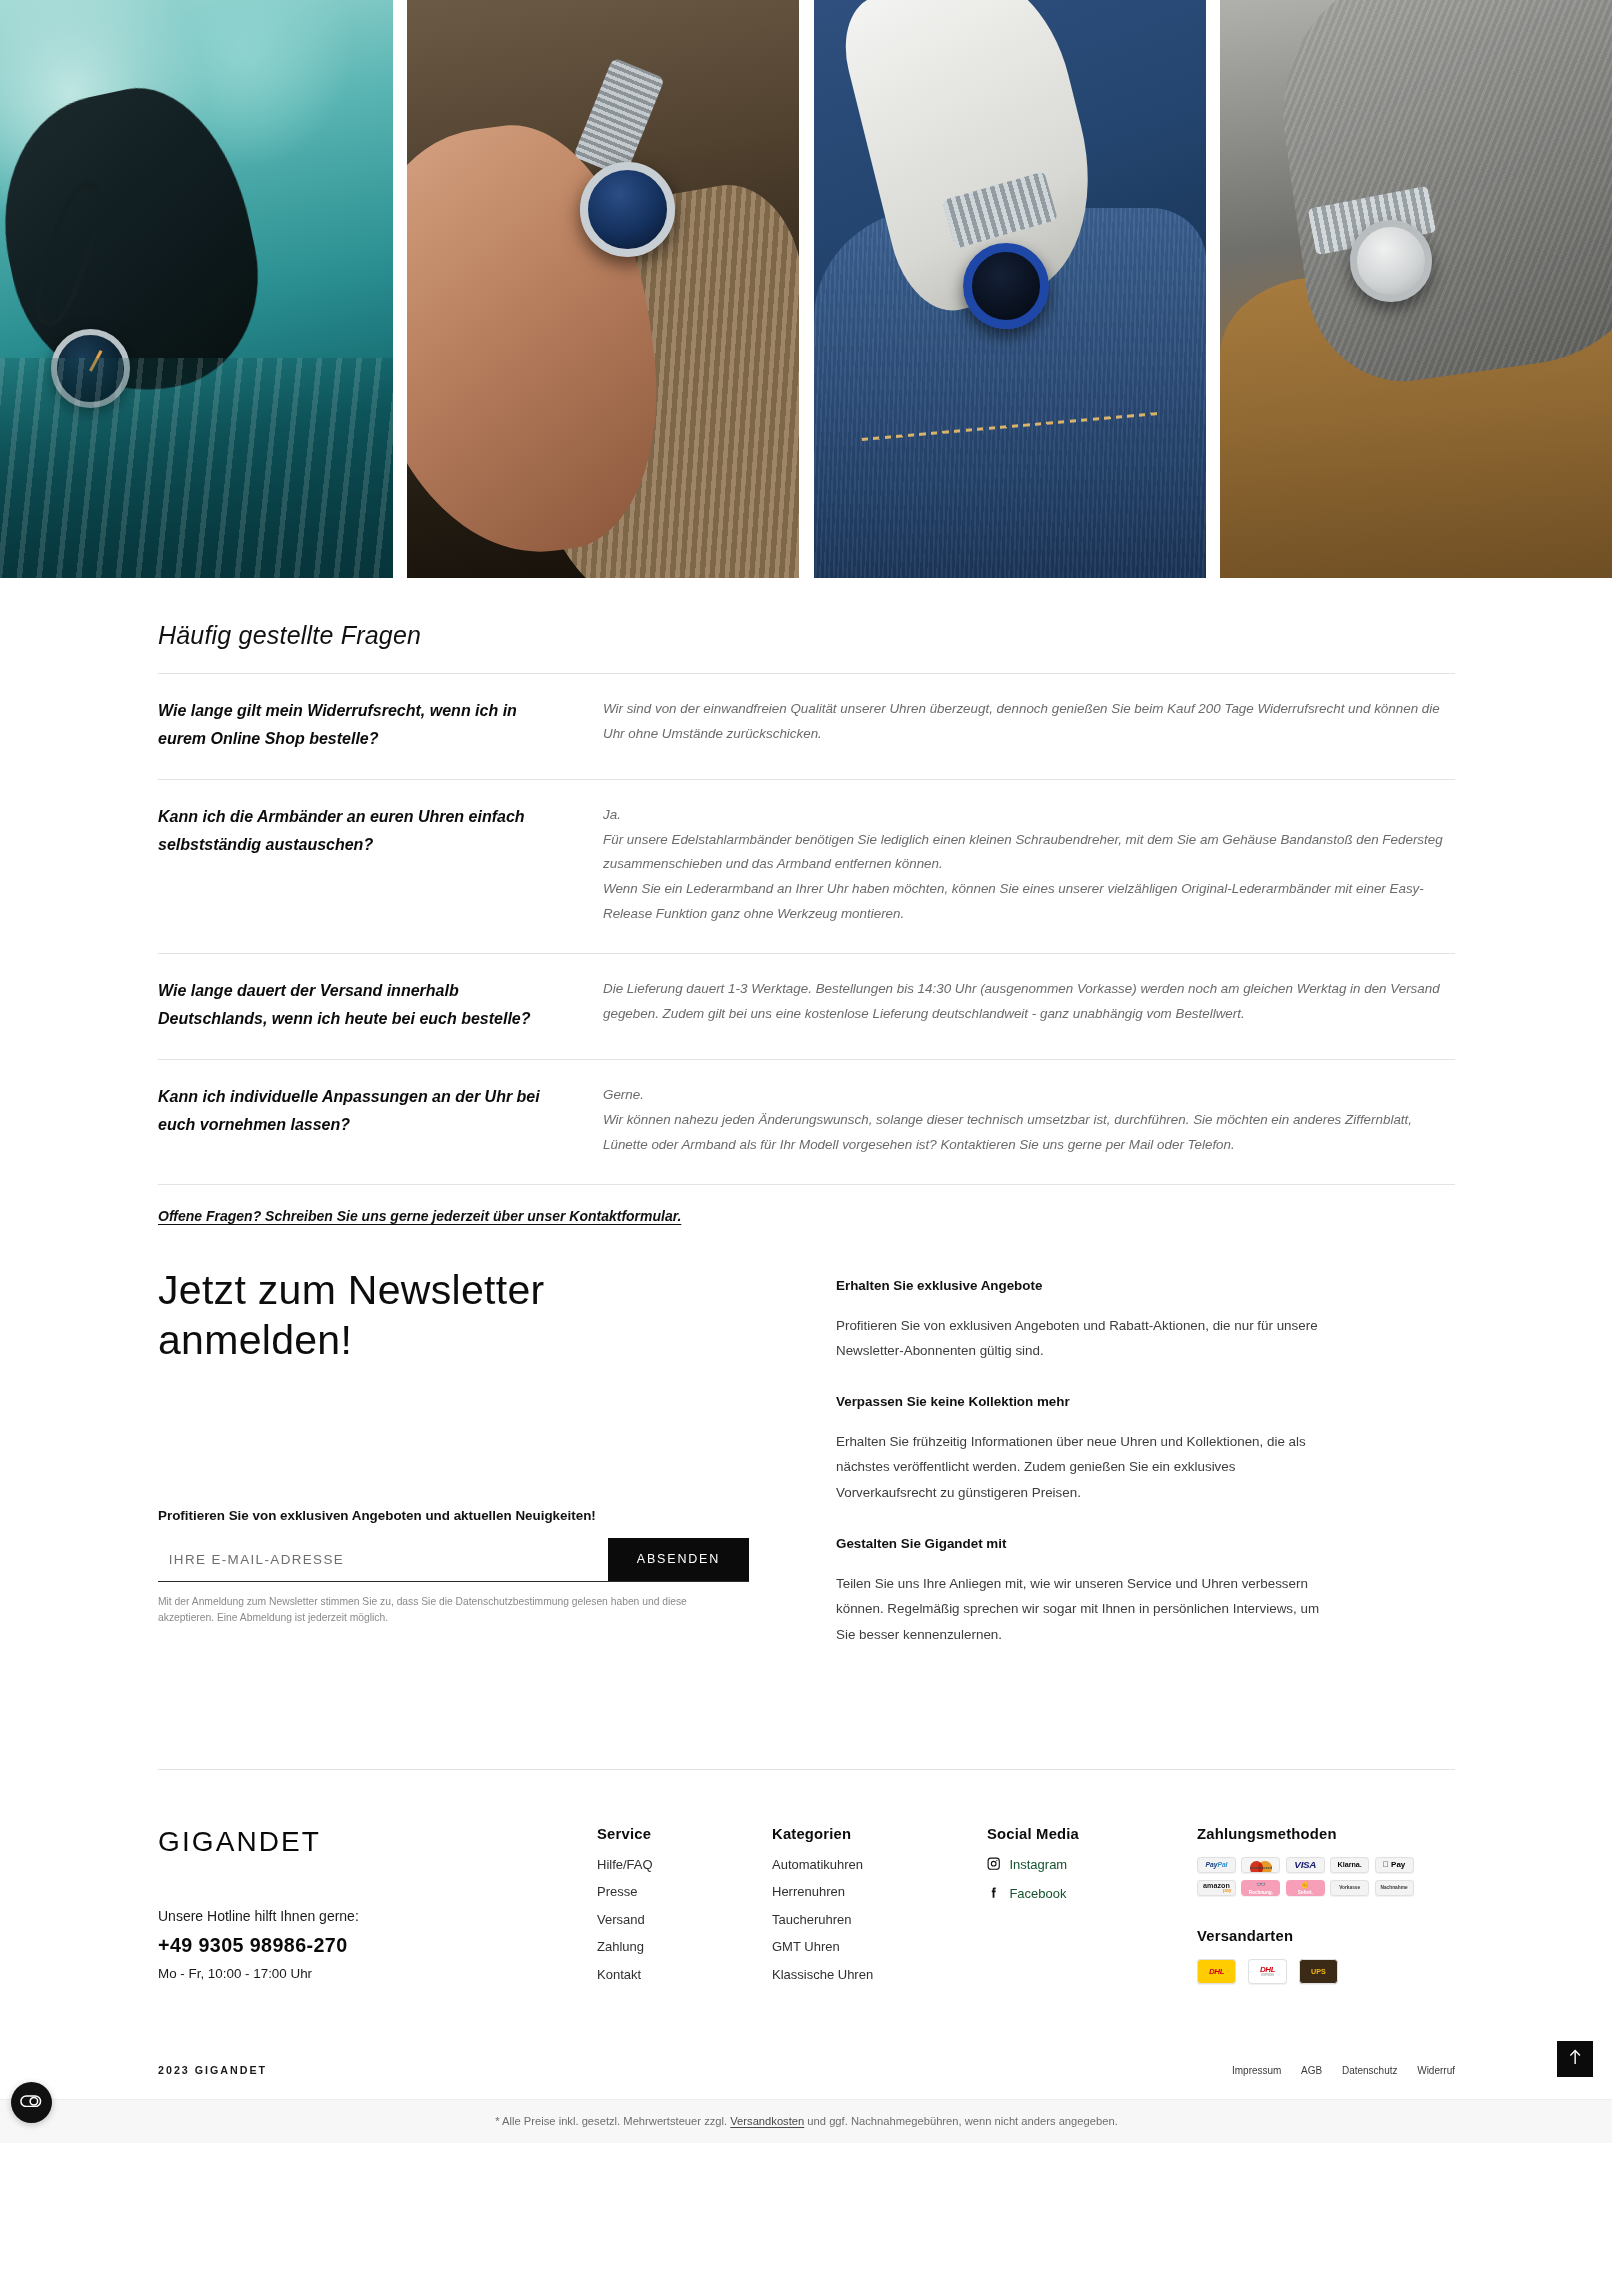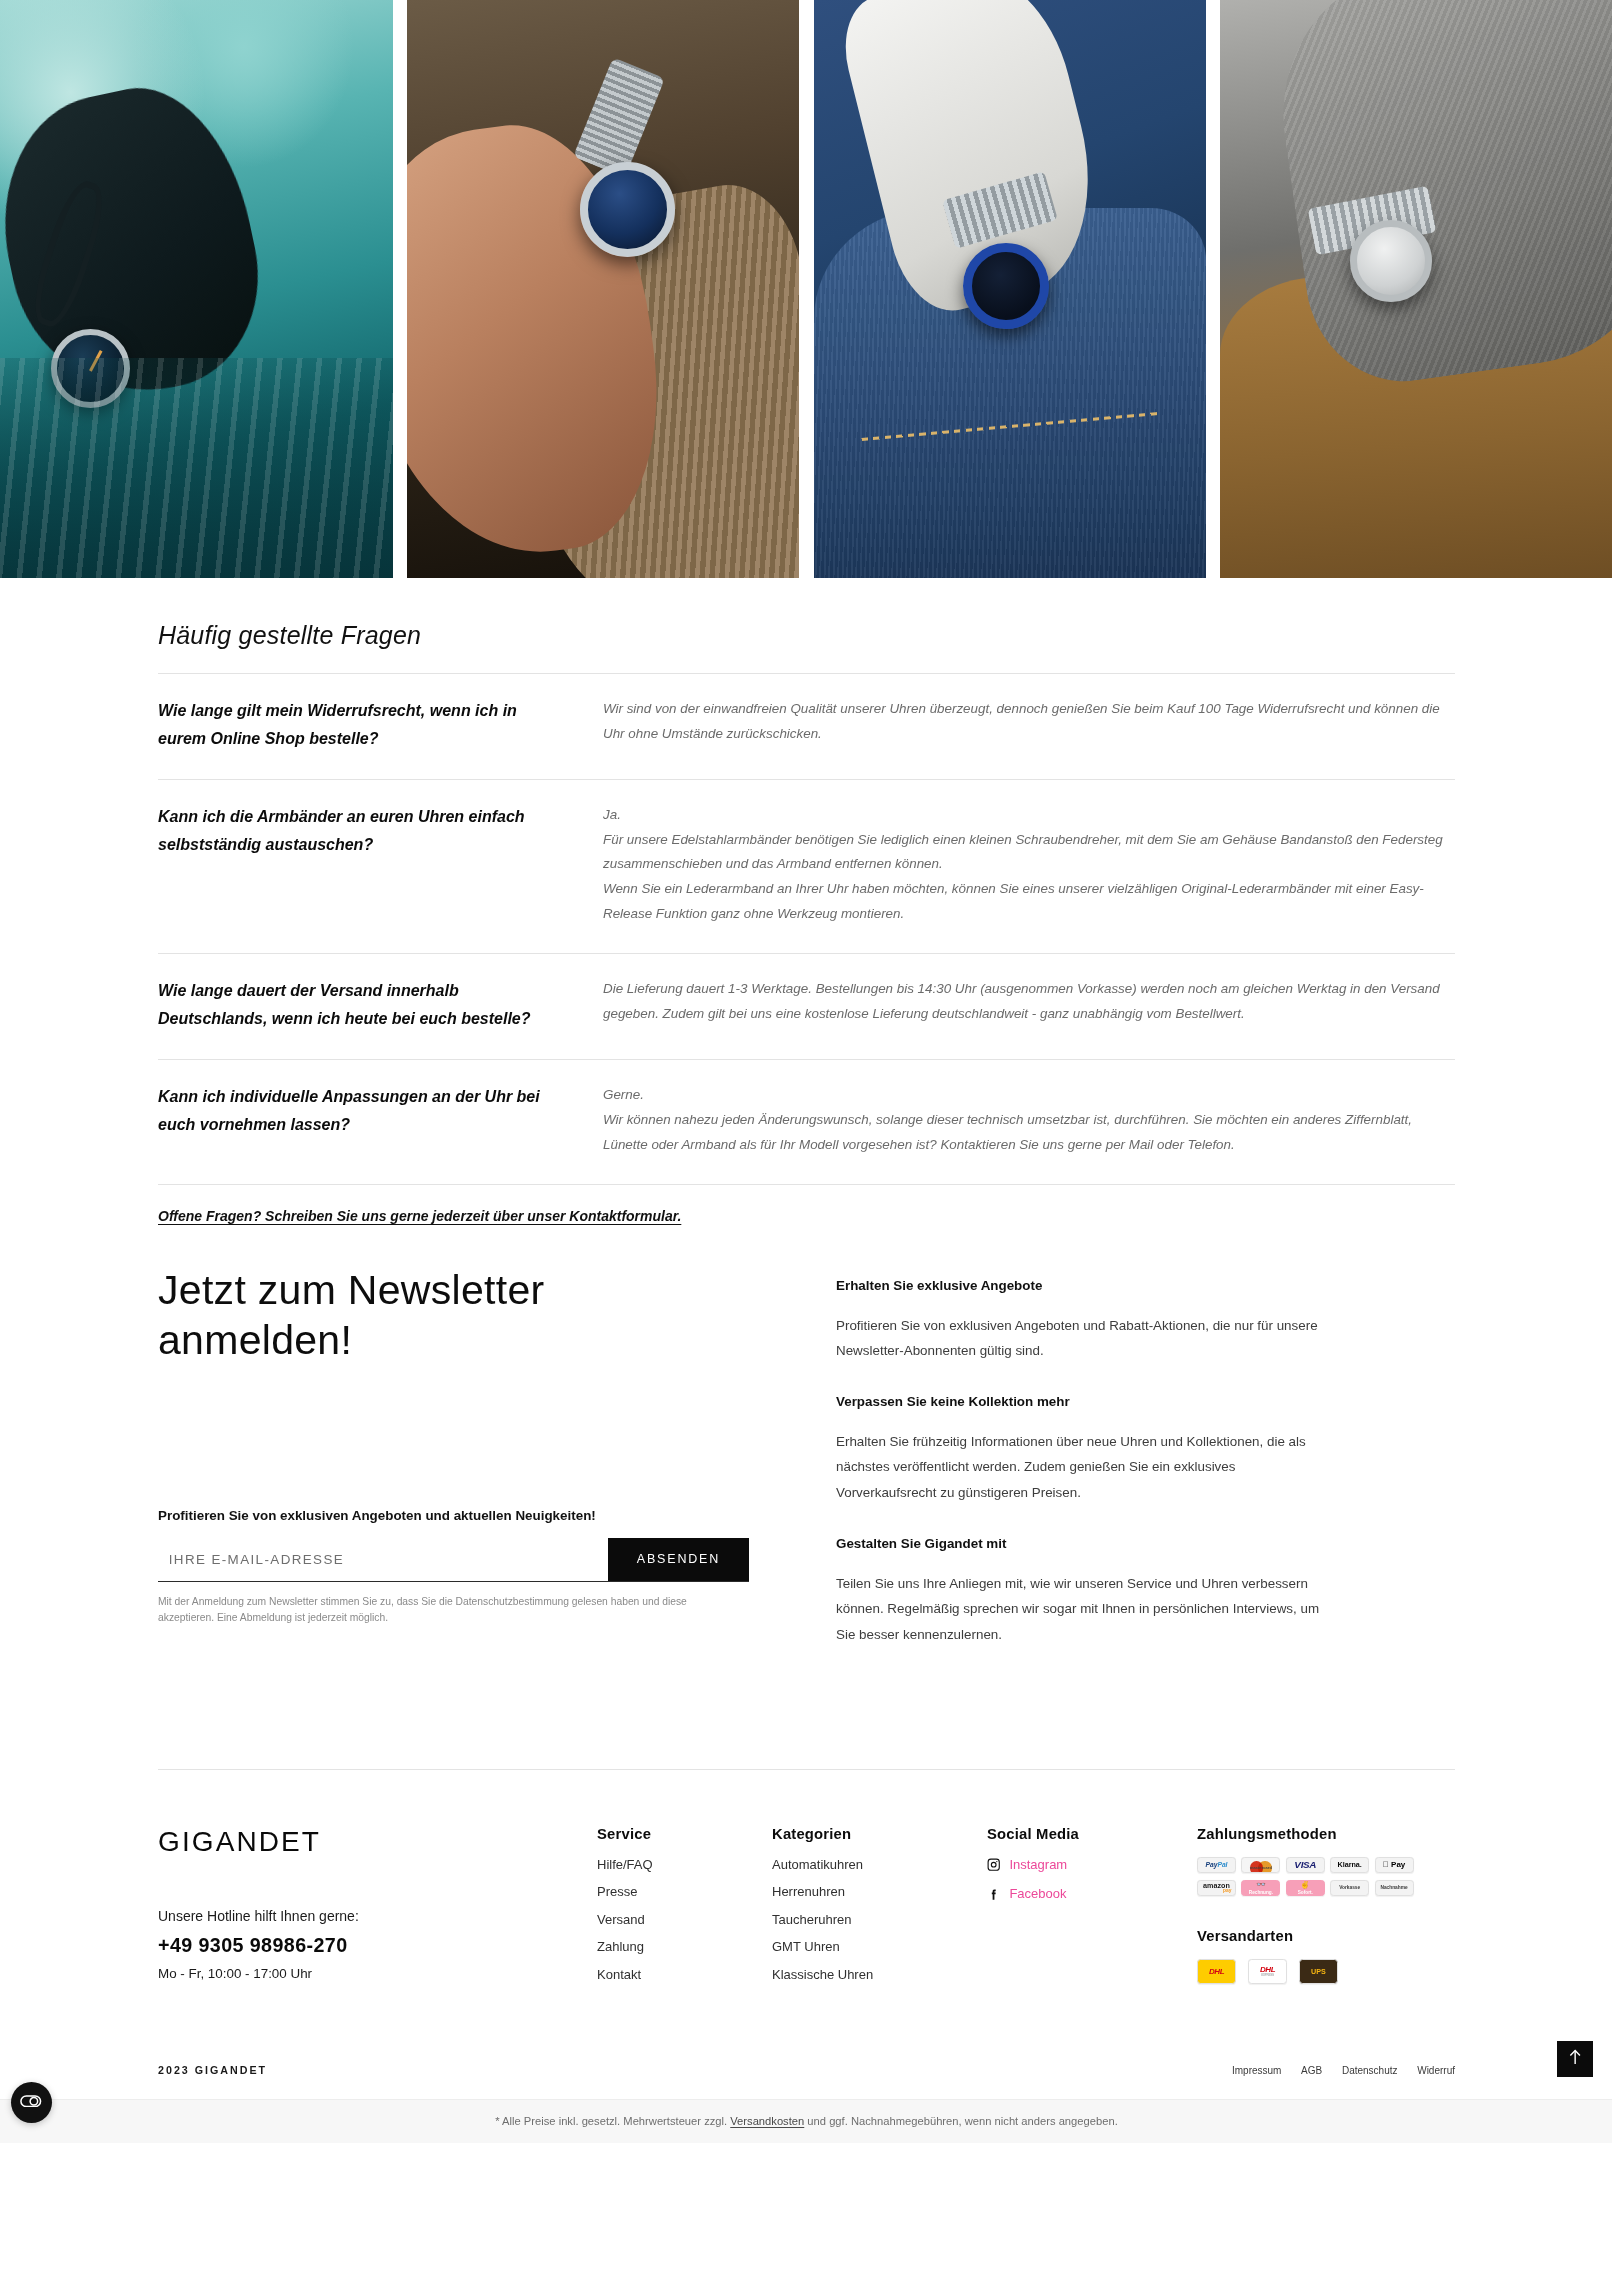--- a/index.html
+++ b/index.html
@@ -225,21 +225,21 @@
   .logo {
     font-size: 28px; letter-spacing: 2.1px; font-weight: 400; color: #0a0a0a;
     font-family: "Liberation Sans", sans-serif;
   }
   .hotline-lbl { margin-top: 50px; font-size: 14px; color: #1b1b1b; }
   .hotline-num { margin-top: 10.7px; font-size: 19.7px; font-weight: 700; color: #0a0a0a; letter-spacing: 0.4px; }
   .hotline-hours { margin-top: 9px; font-size: 13.4px; color: #1b1b1b; }
 
   .col-h { font-size: 14.8px; font-weight: 700; color: #0c0c0c; margin-bottom: 15px; letter-spacing: 0.2px; }
   .col-li { font-size: 13px; color: #303030; margin-bottom: 12.5px; cursor: pointer; }
-  .social-li { display: flex; align-items: flex-end; gap: 9px; font-size: 13px; color: #ec4899; margin-bottom: 14.3px; cursor: pointer; }
+  .social-li { display: flex; align-items: flex-start; gap: 9px; font-size: 13px; color: #14532d; margin-bottom: 14.3px; cursor: pointer; }
   .social-li svg { display: block; }
 
   .pay-grid { display: grid; grid-template-columns: repeat(5, 39px); gap: 5.4px; margin-bottom: 7.2px; }
   .pay-chip {
     height: 16px; border-radius: 3.6px; background: #f3f3f3;
     border: 0.9px solid #e0e0e0;
     display: flex; align-items: center; justify-content: center;
     font-size: 6.7px; font-weight: 700; overflow: hidden;
     box-shadow: 0 0.9px 0.9px rgba(0,0,0,.06);
   }
@@ -337,21 +337,21 @@
 </div>
 
 <div class="wrap">
 
   <section class="faq">
     <h2 class="faq-title">Häufig gestellte Fragen</h2>
 
     <div class="faq-row">
       <div class="faq-q">Wie lange gilt mein Widerrufsrecht, wenn ich in eurem Online Shop bestelle?</div>
       <div class="faq-a">
-        <p>Wir sind von der einwandfreien Qualität unserer Uhren überzeugt, dennoch genießen Sie beim Kauf 100 Tage Widerrufsrecht und können die Uhr ohne Umstände zurückschicken.</p>
+        <p>Wir sind von der einwandfreien Qualität unserer Uhren überzeugt, dennoch genießen Sie beim Kauf 200 Tage Widerrufsrecht und können die Uhr ohne Umstände zurückschicken.</p>
       </div>
     </div>
 
     <div class="faq-row">
       <div class="faq-q">Kann ich die Armbänder an euren Uhren einfach selbstständig austauschen?</div>
       <div class="faq-a">
         <p>Ja.</p>
         <p>Für unsere Edelstahlarmbänder benötigen Sie lediglich einen kleinen Schraubendreher, mit dem Sie am Gehäuse Bandanstoß den Federsteg zusammenschieben und das Armband entfernen können.</p>
         <p>Wenn Sie ein Lederarmband an Ihrer Uhr haben möchten, können Sie eines unserer vielzähligen Original-Lederarmbänder mit einer Easy-Release Funktion ganz ohne Werkzeug montieren.</p>
       </div>

